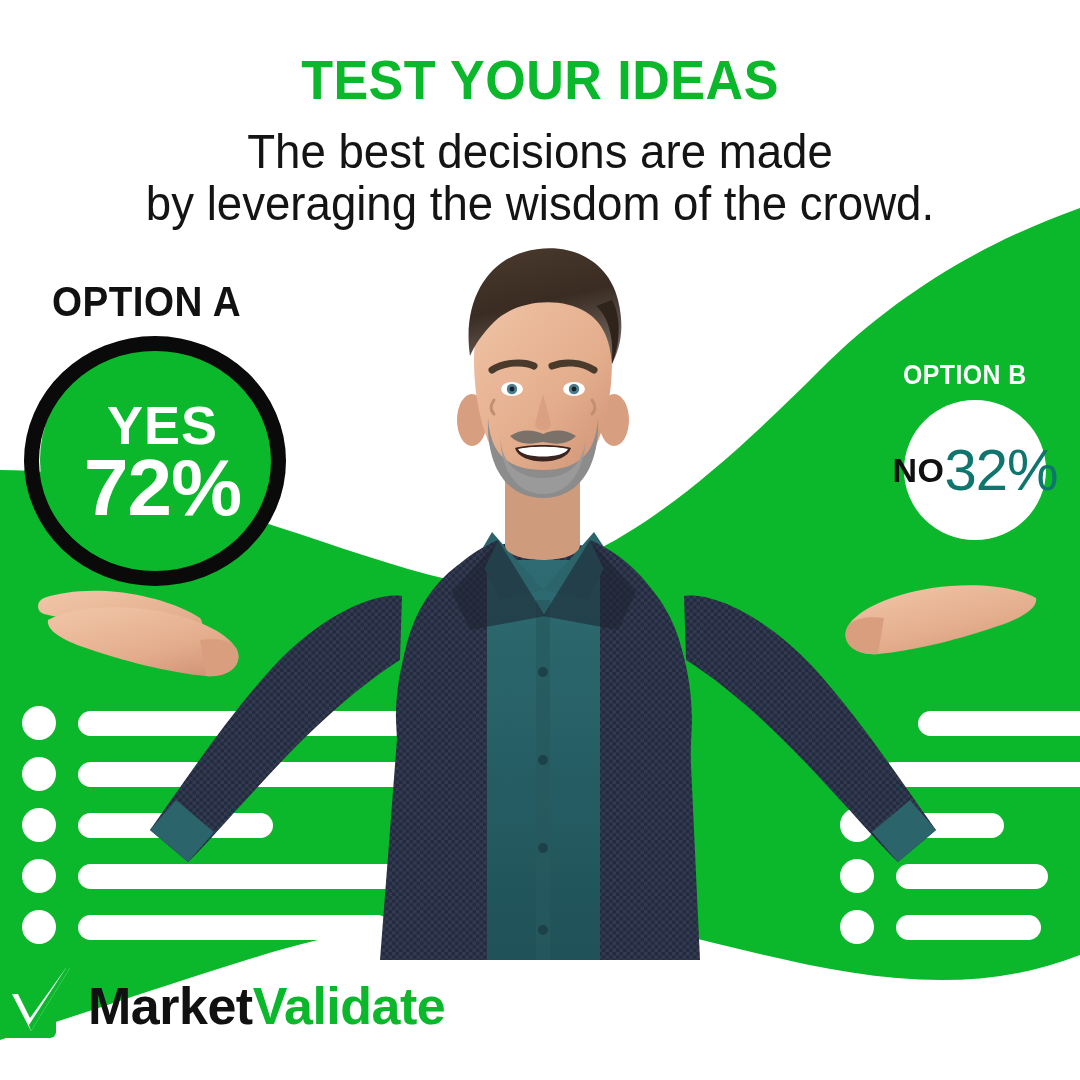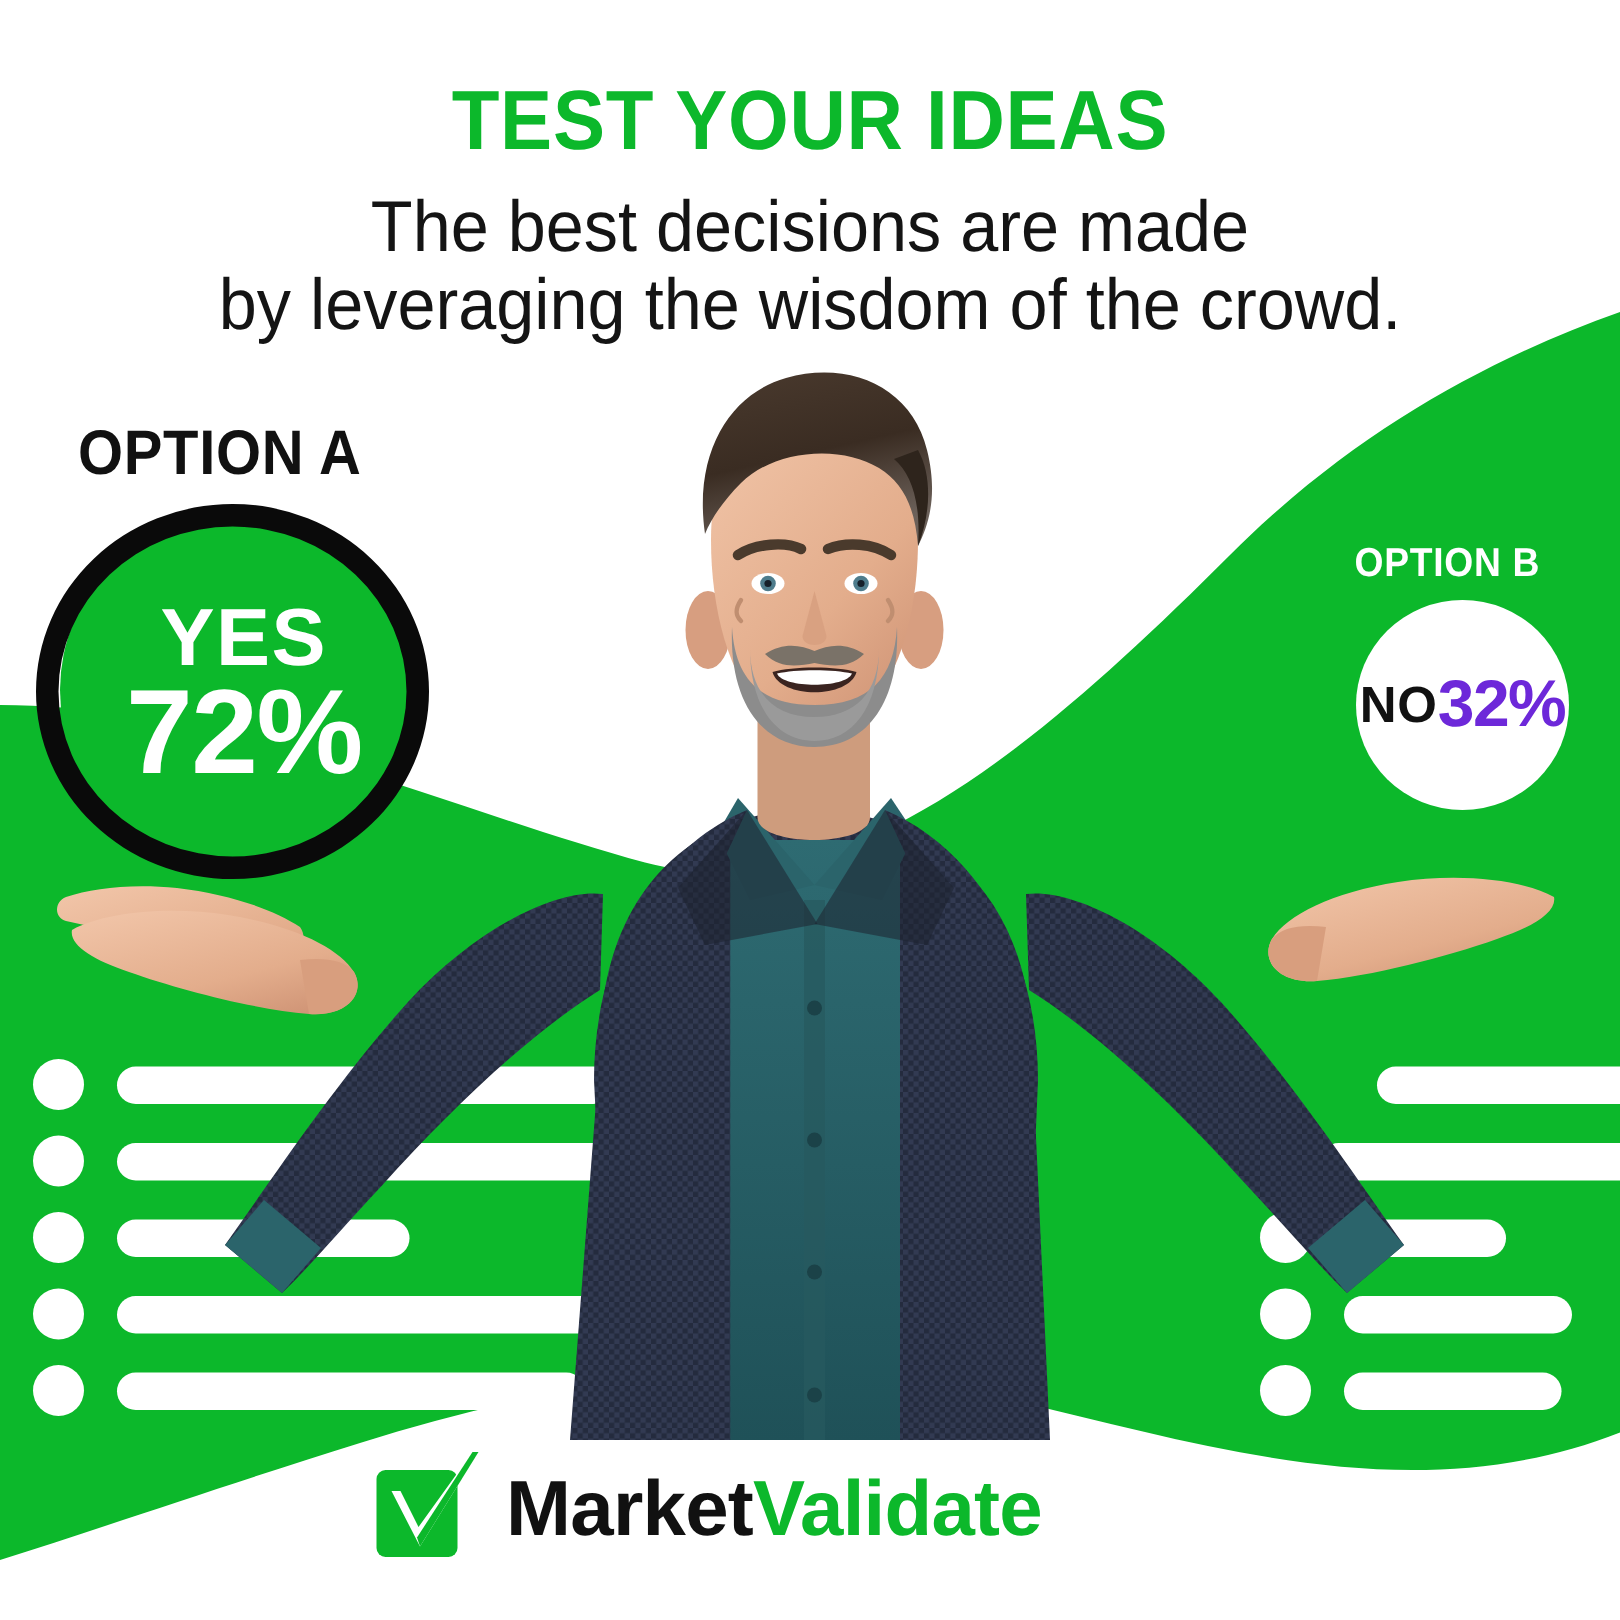--- a/index.html
+++ b/index.html
@@ -60,37 +60,37 @@
     font-size:27px;font-weight:bold;color:#ffffff;letter-spacing:0.5px;
     transform:scaleX(0.92);transform-origin:left center;
     z-index:6;
   }
   .optB-disc{
     position:absolute;left:904px;top:400px;width:142px;height:140px;
     background:#ffffff;border-radius:50%;z-index:6;
     display:flex;flex-direction:row;align-items:center;justify-content:center;
   }
   .optB-no{color:#111111;font-size:34px;font-weight:600;line-height:0.95;letter-spacing:0.5px;}
-  .optB-pct{color:#6d28d9;font-size:44px;font-weight:700;line-height:0.95;letter-spacing:-1px;}
+  .optB-pct{color:#0f766e;font-size:58px;font-weight:400;line-height:0.95;letter-spacing:-1px;}
 
   
   .list{position:absolute;z-index:2;}
   .list.left{left:22px;top:706px;}
   .list.right{left:840px;top:706px;}
   .row{display:flex;align-items:center;margin-bottom:17px;height:34px;}
   .bullet{width:34px;height:34px;border-radius:50%;background:#ffffff;flex:0 0 auto;}
   .bar{height:25px;border-radius:13px;background:#ffffff;margin-left:22px;flex:0 0 auto;}
 
   
   .person{position:absolute;left:0;top:0;width:1080px;height:1080px;z-index:4;pointer-events:none;}
 
   
   .logo{
     position:absolute;left:0;top:968px;width:912px;
-    display:flex;align-items:center;justify-content:center;z-index:8;padding-left:16px;
+    display:flex;align-items:center;justify-content:flex-start;z-index:8;
   }
   .logo-mark{position:relative;width:72px;height:76px;margin-right:16px;}
   .logo-text{font-size:52px;font-weight:bold;letter-spacing:-0.5px;line-height:1;}
   .logo-text .t1{color:#111111;}
   .logo-text .t2{color:#0CB82B;}
 </style>
 </head>
 <body>
 
 <div class="canvas">

